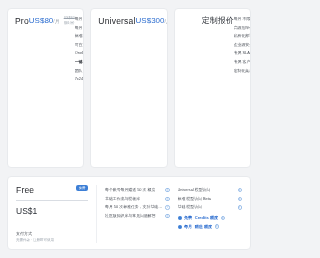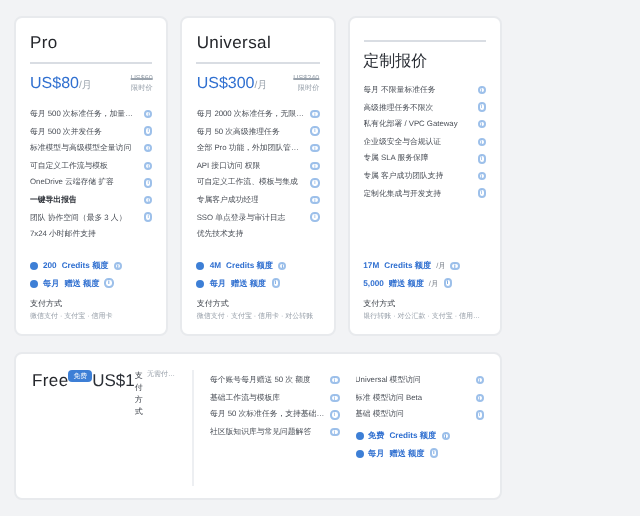--- a/index.html
+++ b/index.html
@@ -12,32 +12,31 @@
   .page { width: 258px; height: 258px; padding: 8px 7px; display: flex; flex-direction: column; gap: 8px; }
 
   .tier-row { display: flex; gap: 6px; height: 166px; }
 
   .card {
     background: #ffffff;
     border: 1px solid #e8eaed;
     border-radius: 4px;
     padding: 7px 7px 6px 7px;
     display: flex;
-    flex-direction: column;
     overflow: hidden;
   }
   .tier-row .card { flex: 1 1 0; min-width: 0; }
 
   .card-head { display: flex; align-items: flex-start; justify-content: space-between; }
   .tier-name { font-size: 8.5px; color: #24262b; letter-spacing: .2px; line-height: 11px; }
   .head-rule { height: 1px; background: #d9dde3; margin: 4px 0 5px 0; }
 
   .price-row { display: flex; align-items: flex-start; justify-content: space-between; gap: 4px; margin-bottom: 6px; }
   .price { font-size: 8px; color: #2f6fd0; line-height: 10px; white-space: nowrap; }
-  .price.dark { color: #2b2f36; }
+  .price.dark { color: #2b2f36; margin-left: 20px; }
   .price .unit { font-size: 5px; color: #9aa3ad; }
   .price-note { font-size: 3.6px; color: #9aa3ad; line-height: 4.6px; text-align: right; max-width: 30px; }
   .price-note .strike { text-decoration: line-through; }
 
   .feature-list { display: flex; flex-direction: column; gap: 2.6px; }
   .feature {
     display: flex; align-items: center; justify-content: space-between; gap: 3px;
     font-size: 3.9px; color: #4a4f57; line-height: 6px;
   }
   .feature .f-text { overflow: hidden; white-space: nowrap; text-overflow: ellipsis; }
@@ -58,21 +57,21 @@
 
   .pay-label { font-size: 4px; color: #3a3f47; line-height: 6px; margin-bottom: 1.5px; }
   .pay-methods { font-size: 3.5px; color: #98a0aa; line-height: 5px; white-space: nowrap; overflow: hidden; text-overflow: ellipsis; }
 
   .badge {
     font-size: 3.4px; line-height: 6px; padding: 0 2.5px; border-radius: 2px;
     background: #3d7fd6; color: #fff; white-space: nowrap; flex: 0 0 auto;
   }
 
   .free-card { height: 76px; display: flex; flex-direction: row; gap: 8px; padding: 8px 8px 6px 8px; }
-  .free-left { width: 72px; flex: 0 0 72px; display: flex; flex-direction: row; }
+  .free-left { width: 72px; flex: 0 0 72px; display: flex; flex-direction: column; }
   .free-col { flex: 1 1 0; min-width: 0; display: flex; flex-direction: column; gap: 2.6px; padding-top: 2px; }
   .free-sep { width: 1px; background: #edeff2; align-self: stretch; }
   .free-price { font-size: 8.5px; color: #2b2f36; line-height: 11px; margin-bottom: 6px; }
 </style>
 </head>
 <body>
 
 <div class="page">
 
   <div class="tier-row">

